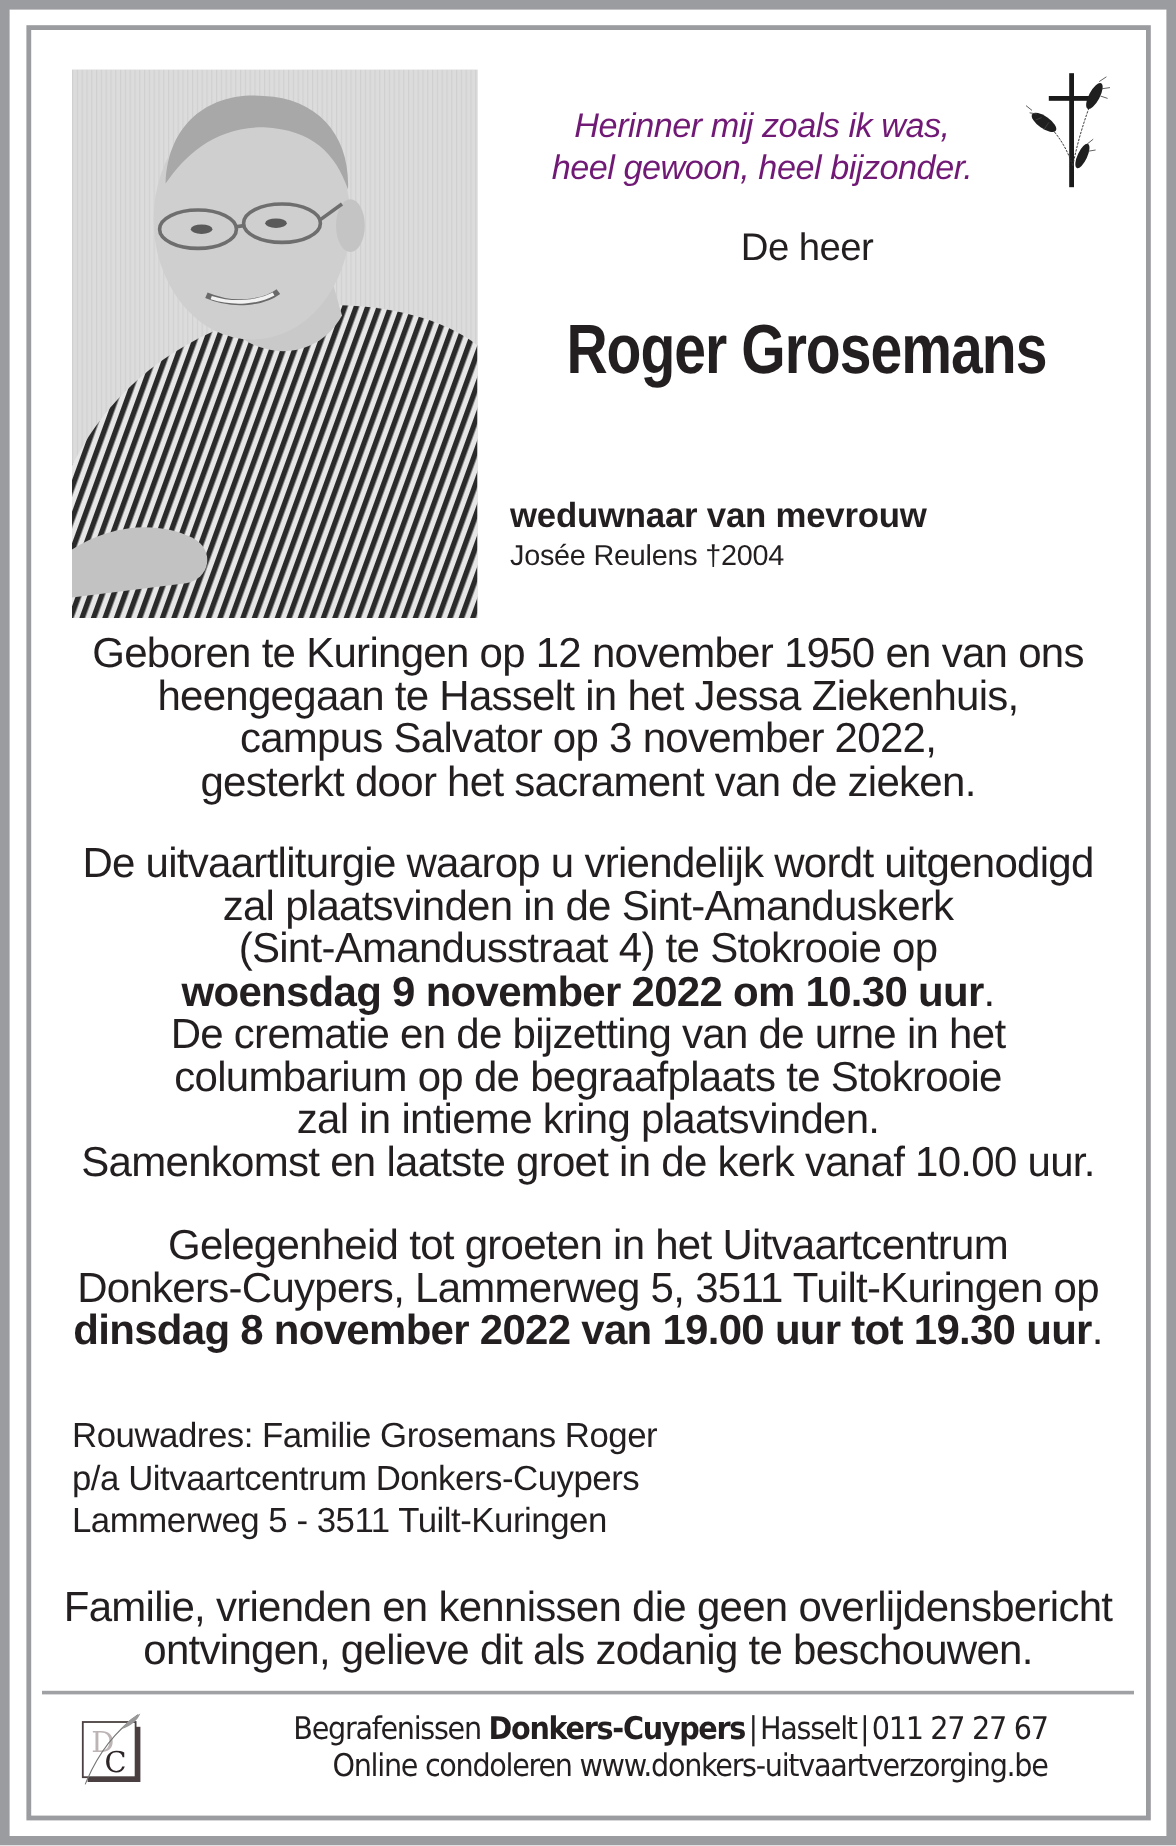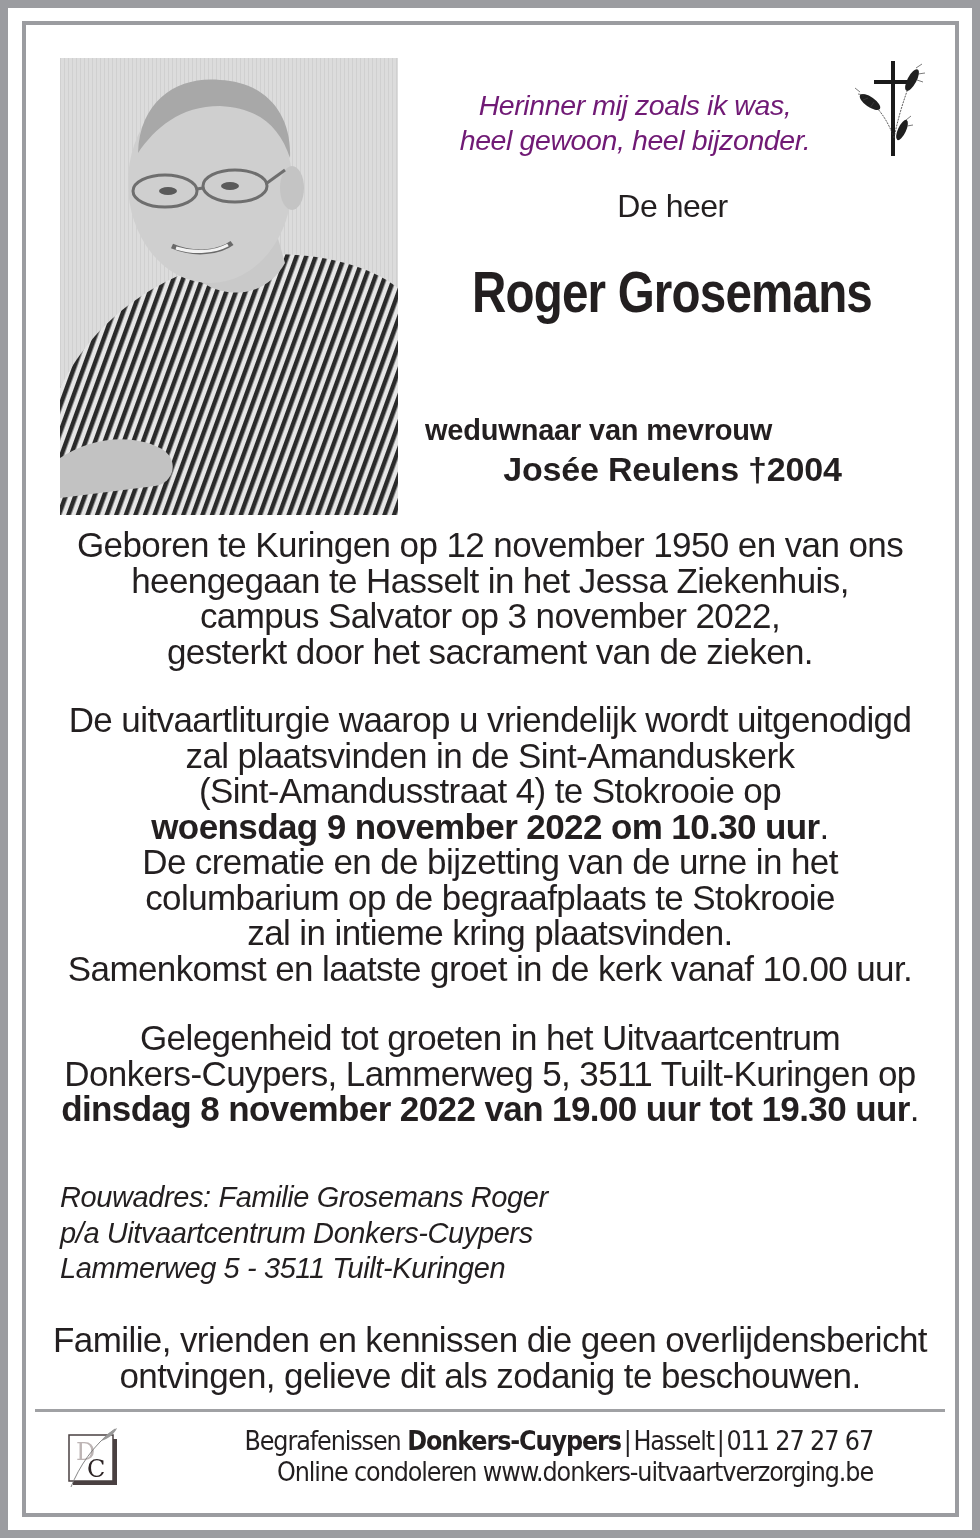--- a/index.html
+++ b/index.html
@@ -48,39 +48,39 @@
   .name {
     position: absolute; left: 422px; top: 258px; width: 500px; text-align: center;
     font-size: 58px; font-weight: bold; letter-spacing: -1px;
     transform: scaleX(0.82); transform-origin: center;
   }
   .spouse-label {
     position: absolute; left: 425px; top: 366px; width: 495px; 
     font-size: 29px; font-weight: bold; letter-spacing: -0.2px; margin-top: 48px;
   }
   .spouse-name {
-    position: absolute; left: 425px; top: 450px; width: 495px; text-align: center;
-    font-size: 34px; font-weight: bold; letter-spacing: -0.2px;
+    position: absolute; left: 425px; top: 450px; width: 495px; 
+    font-size: 24px; font-weight: normal; letter-spacing: -0.2px;
   }
 
   
   .para {
     position: absolute; left: 50px; width: 880px; text-align: center;
     font-size: 35px; line-height: 35.5px; letter-spacing: -0.6px;
   }
   .para .line { display: block; white-space: nowrap; }
   .para b { font-weight: bold; }
   .p1 { top: 527px; }
   .p2 { top: 702px; }
   .p3 { top: 1020px; }
   .address {
     position: absolute; left: 60px; top: 1180px; width: 600px;
     font-size: 29px; line-height: 35.5px; letter-spacing: -0.4px;
   }
-  .address .line { display: block; white-space: nowrap; font-style: italic; }
+  .address .line { display: block; white-space: nowrap; }
   .p4 { top: 1322px; }
 
   .separator {
     position: absolute; left: 35px; top: 1409px; width: 910px; height: 3px;
     background: #a0a1a4;
   }
   .logo { position: absolute; left: 65px; top: 1427px; width: 56px; height: 62px; }
   .footer {
     position: absolute; left: 137px; top: 1426px; width: 800px;
     font-family: "DejaVu Sans", sans-serif; font-size: 26px; line-height: 31px;

